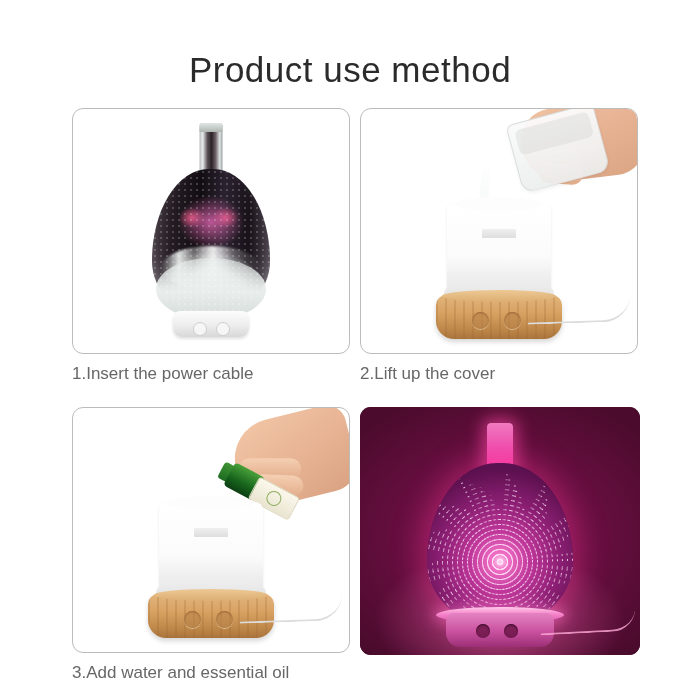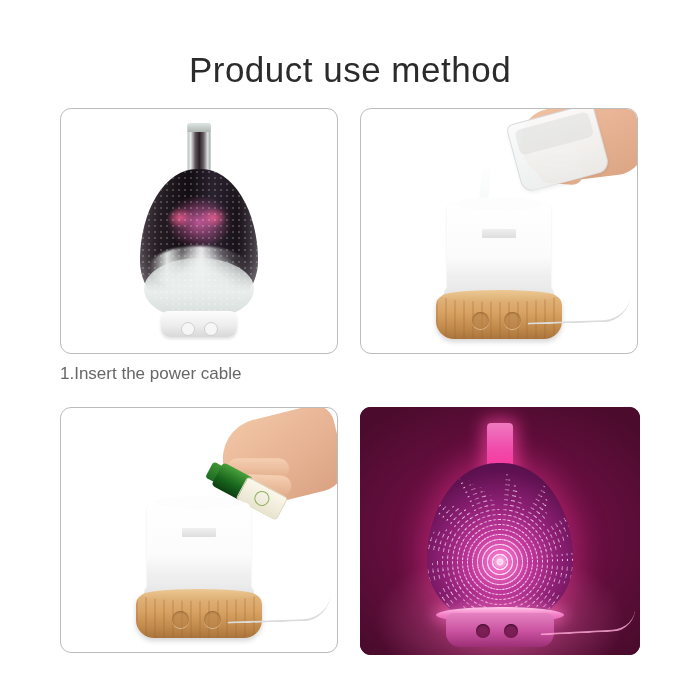--- a/index.html
+++ b/index.html
@@ -10,21 +10,21 @@
   }
   .page{width:686px;height:700px;position:relative;text-decoration:underline;}
 
   .title{
     position:absolute;top:50px;left:0;width:700px;
     text-align:center;font-size:35px;color:#2b2b2b;
     font-weight:400;letter-spacing:0.5px;line-height:40px;
   }
 
   .grid{position:absolute;top:108px;left:60px;width:580px;}
-  .row{display:flex;gap:20px;justify-content:flex-end;}
+  .row{display:flex;gap:8px;justify-content:flex-end;}
   .row.second{margin-top:22px;}
   .cell{width:280px;}
 
   .panel{
     width:278px;height:246px;border:1px solid #bcbcbc;
     border-radius:11px;background:#fff;position:relative;overflow:hidden;
     box-sizing:border-box;
   }
   .panel.dark{border:none;background:#4e0c2f;width:280px;height:248px;}
 
@@ -301,20 +301,21 @@
               <span class="label"></span>
               <span class="skirt"></span>
             </div>
             <div class="wbase">
               <span class="wbtn a"></span>
               <span class="wbtn b"></span>
             </div>
             <div class="cord"></div>
           </div>
         </div>
+        <div class="caption">2.Lift up the cover</div>
       </div>
 
     </div>
 
     <div class="row second">
 
       <div class="cell">
         <div class="panel">
           <div class="stage">
             <div class="hand3">
@@ -330,20 +331,21 @@
               <span class="label"></span>
               <span class="skirt"></span>
             </div>
             <div class="wbase">
               <span class="wbtn a"></span>
               <span class="wbtn b"></span>
             </div>
             <div class="cord"></div>
           </div>
         </div>
+        <div class="caption">3.Add water and essential oil</div>
       </div>
 
       <div class="cell">
         <div class="panel dark">
           <div class="p4bg"></div>
           <div class="stage">
             <div class="p4-neck"></div>
             <div class="p4-body">
               <div class="rays" id="rays">
                   <span class="ray" style="transform: rotate(0deg); width: 52px; opacity: 0.45;"></span>

